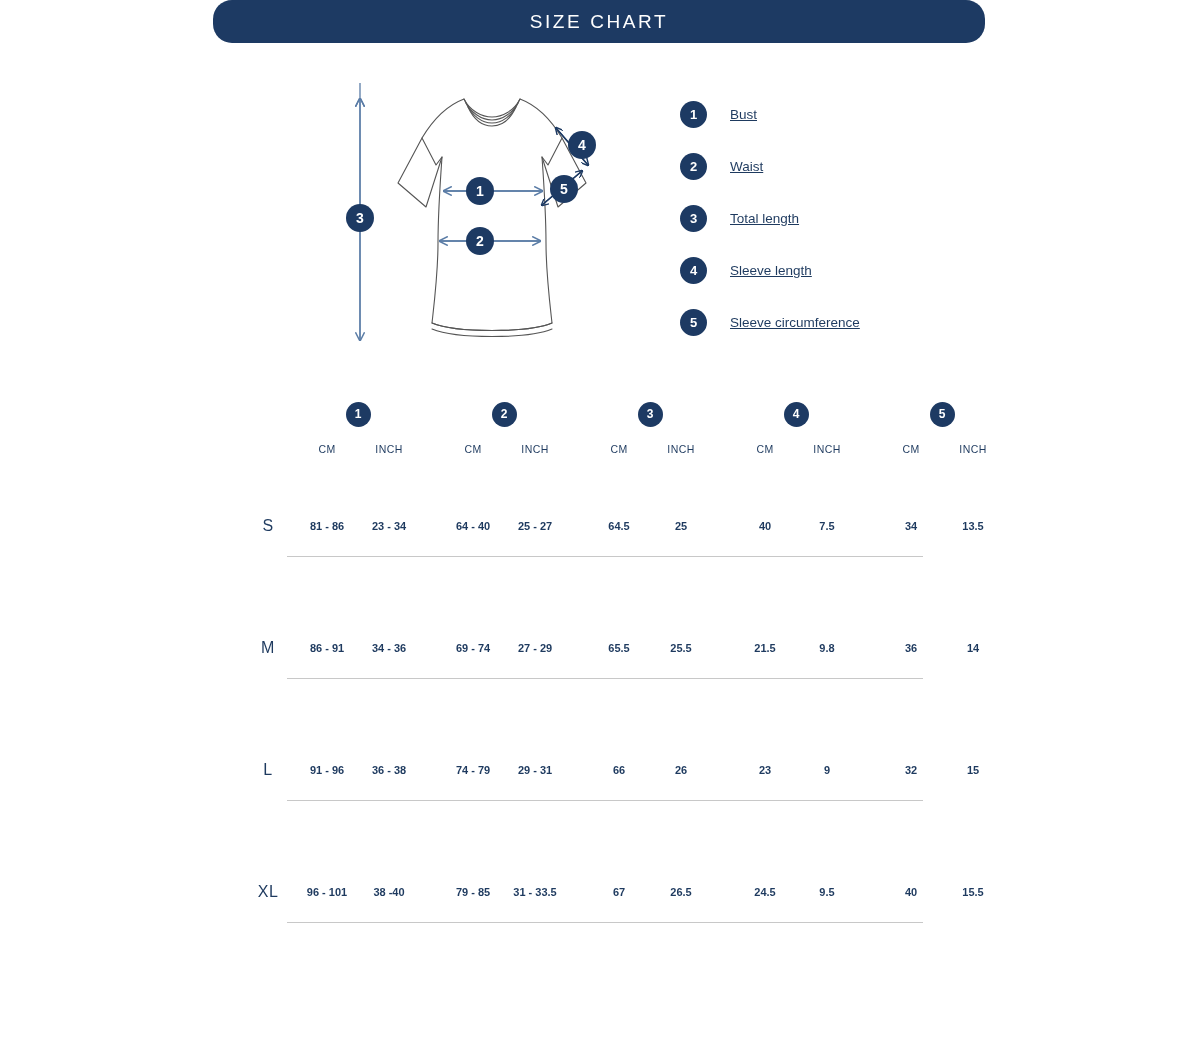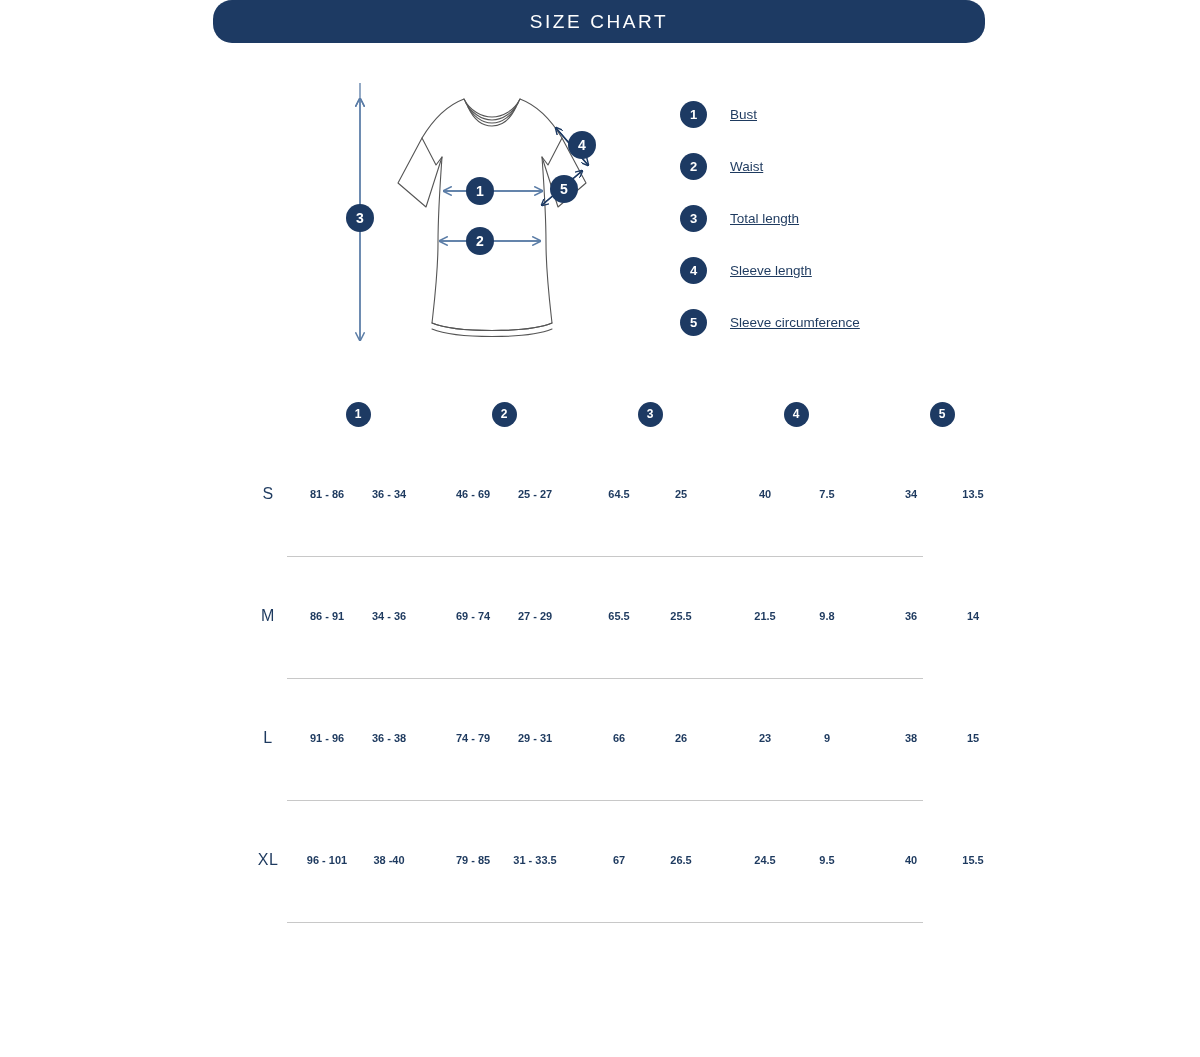--- a/index.html
+++ b/index.html
@@ -322,28 +322,45 @@
         </div>
       </td>
       <td></td>
       <td colspan="2">
         <div class="badge-cell-inner">
           <span class="badge-sm">5</span>
         </div>
       </td>
     </tr>
 
+    <tr class="unit-row">
+      <td></td>
+      <td>CM</td>
+      <td>INCH</td>
+      <td></td>
+      <td>CM</td>
+      <td>INCH</td>
+      <td></td>
+      <td>CM</td>
+      <td>INCH</td>
+      <td></td>
+      <td>CM</td>
+      <td>INCH</td>
+      <td></td>
+      <td>CM</td>
+      <td>INCH</td>
+    </tr>
 
 
     <tr class="data-row">
       <td class="size-label">S</td>
       <td>81 - 86</td>
-      <td>36 - 34</td>
-      <td></td>
-      <td>46 - 69</td>
+      <td>23 - 34</td>
+      <td></td>
+      <td>64 - 40</td>
       <td>25 - 27</td>
       <td></td>
       <td>64.5</td>
       <td>25</td>
       <td></td>
       <td>40</td>
       <td>7.5</td>
       <td></td>
       <td>34</td>
       <td>13.5</td>
@@ -374,21 +391,21 @@
       <td></td>
       <td>74 - 79</td>
       <td>29 - 31</td>
       <td></td>
       <td>66</td>
       <td>26</td>
       <td></td>
       <td>23</td>
       <td>9</td>
       <td></td>
-      <td>38</td>
+      <td>32</td>
       <td>15</td>
     </tr>
 
     <tr class="data-row">
       <td class="size-label">XL</td>
       <td>96 - 101</td>
       <td>38 -40</td>
       <td></td>
       <td>79 - 85</td>
       <td>31 - 33.5</td>

